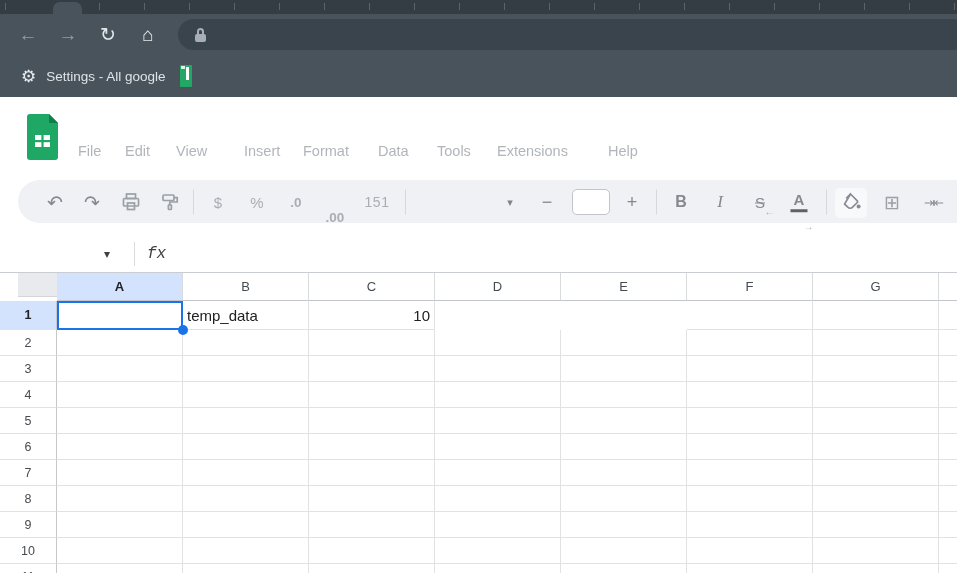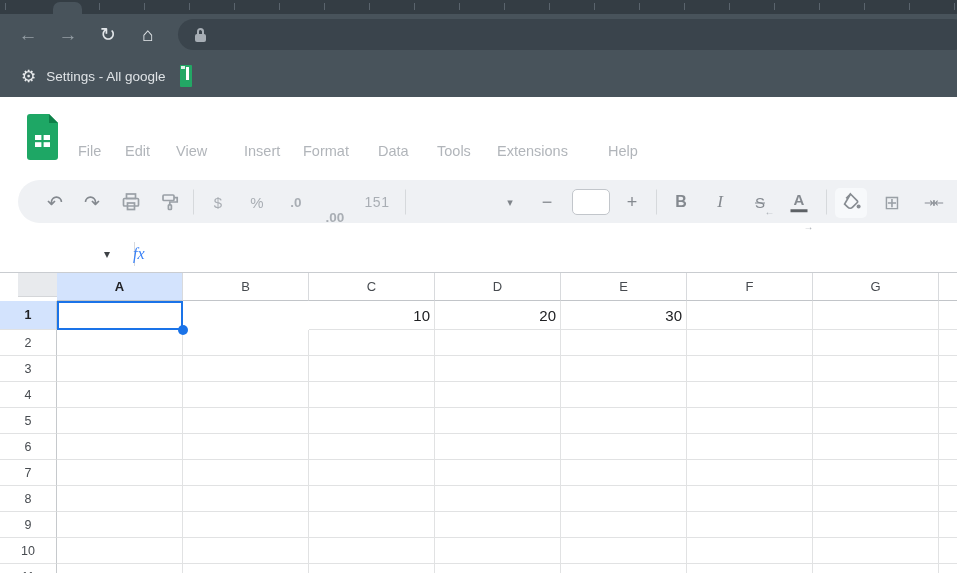--- a/index.html
+++ b/index.html
@@ -72,22 +72,22 @@
   .fill-hl { position:absolute; left:817px; top:8px; width:32px; height:30px;
     background:#f7f9fb; border-radius:5px; }
   .tb-grid { font-size:19px; color:#9aa0a6; }
   .tb-merge { font-size:13px; letter-spacing:-2px; color:#8d9298; }
 
   
   .formulabar { position:absolute; left:0; top:236px; width:957px; height:36px; background:#fff; }
   .nb-caret { position:absolute; left:104px; top:50%; transform:translateY(-50%);
     font-size:12px; color:#3e4246; }
   .fb-divider { position:absolute; left:134px; top:6px; width:1px; height:24px; background:#d8dadd; }
-  .fx { position:absolute; left:133px; top:50%; transform:translateY(-50%);
-    font-family:Liberation Serif, serif; font-style:italic; font-size:16px; color:#3b82f6; }
+  .fx { position:absolute; left:147px; top:50%; transform:translateY(-50%);
+    font-family:Liberation Mono, monospace; font-style:italic; font-size:16px; color:#404040; }
   .fb-value { position:absolute; left:175px; top:50%; transform:translateY(-50%);
     font-size:14px; color:#202124; }
 
   
   .grid { position:absolute; left:0; top:272px; width:957px; height:301px;
     overflow:hidden; border-top:1px solid #c9ccd0; background:#fff; }
   .col-header { position:absolute; top:0; height:28px; background:#fff;
     border-bottom:1px solid #c2c5c9; border-right:1px solid #d8dadd;
     display:flex; align-items:center; justify-content:center;
     font-size:13px; color:#474b50; }
@@ -255,23 +255,22 @@
       <div class="row-header" style="top: 57px; height: 26px;">2</div>
       <div class="row-header" style="top: 83px; height: 26px;">3</div>
       <div class="row-header" style="top: 109px; height: 26px;">4</div>
       <div class="row-header" style="top: 135px; height: 26px;">5</div>
       <div class="row-header" style="top: 161px; height: 26px;">6</div>
       <div class="row-header" style="top: 187px; height: 26px;">7</div>
       <div class="row-header" style="top: 213px; height: 26px;">8</div>
       <div class="row-header" style="top: 239px; height: 26px;">9</div>
       <div class="row-header" style="top: 265px; height: 26px;">10</div>
       <div class="row-header" style="top: 291px; height: 26px;">11</div>
+      <div class="cell" style="left: 183px; top: 28px; width: 126px; height: 29px;">temp_data</div>
       <div class="cell num" style="left: 309px; top: 28px; width: 126px; height: 29px;">10</div>
-      <div class="cell num" style="left: 435px; top: 28px; width: 126px; height: 29px;">20</div>
-      <div class="cell num" style="left: 561px; top: 28px; width: 126px; height: 29px;">30</div>
       <div class="cell" style="left: 687px; top: 28px; width: 126px; height: 29px;"></div>
       <div class="cell" style="left: 813px; top: 28px; width: 126px; height: 29px;"></div>
       <div class="cell" style="left: 939px; top: 28px; width: 18px; height: 29px; border-right: none;"></div>
       <div class="cell" style="left: 57px; top: 57px; width: 126px; height: 26px;"></div>
       <div class="cell" style="left: 183px; top: 57px; width: 126px; height: 26px;"></div>
       <div class="cell" style="left: 309px; top: 57px; width: 126px; height: 26px;"></div>
       <div class="cell" style="left: 435px; top: 57px; width: 126px; height: 26px;"></div>
       <div class="cell" style="left: 561px; top: 57px; width: 126px; height: 26px;"></div>
       <div class="cell" style="left: 687px; top: 57px; width: 126px; height: 26px;"></div>
       <div class="cell" style="left: 813px; top: 57px; width: 126px; height: 26px;"></div>

